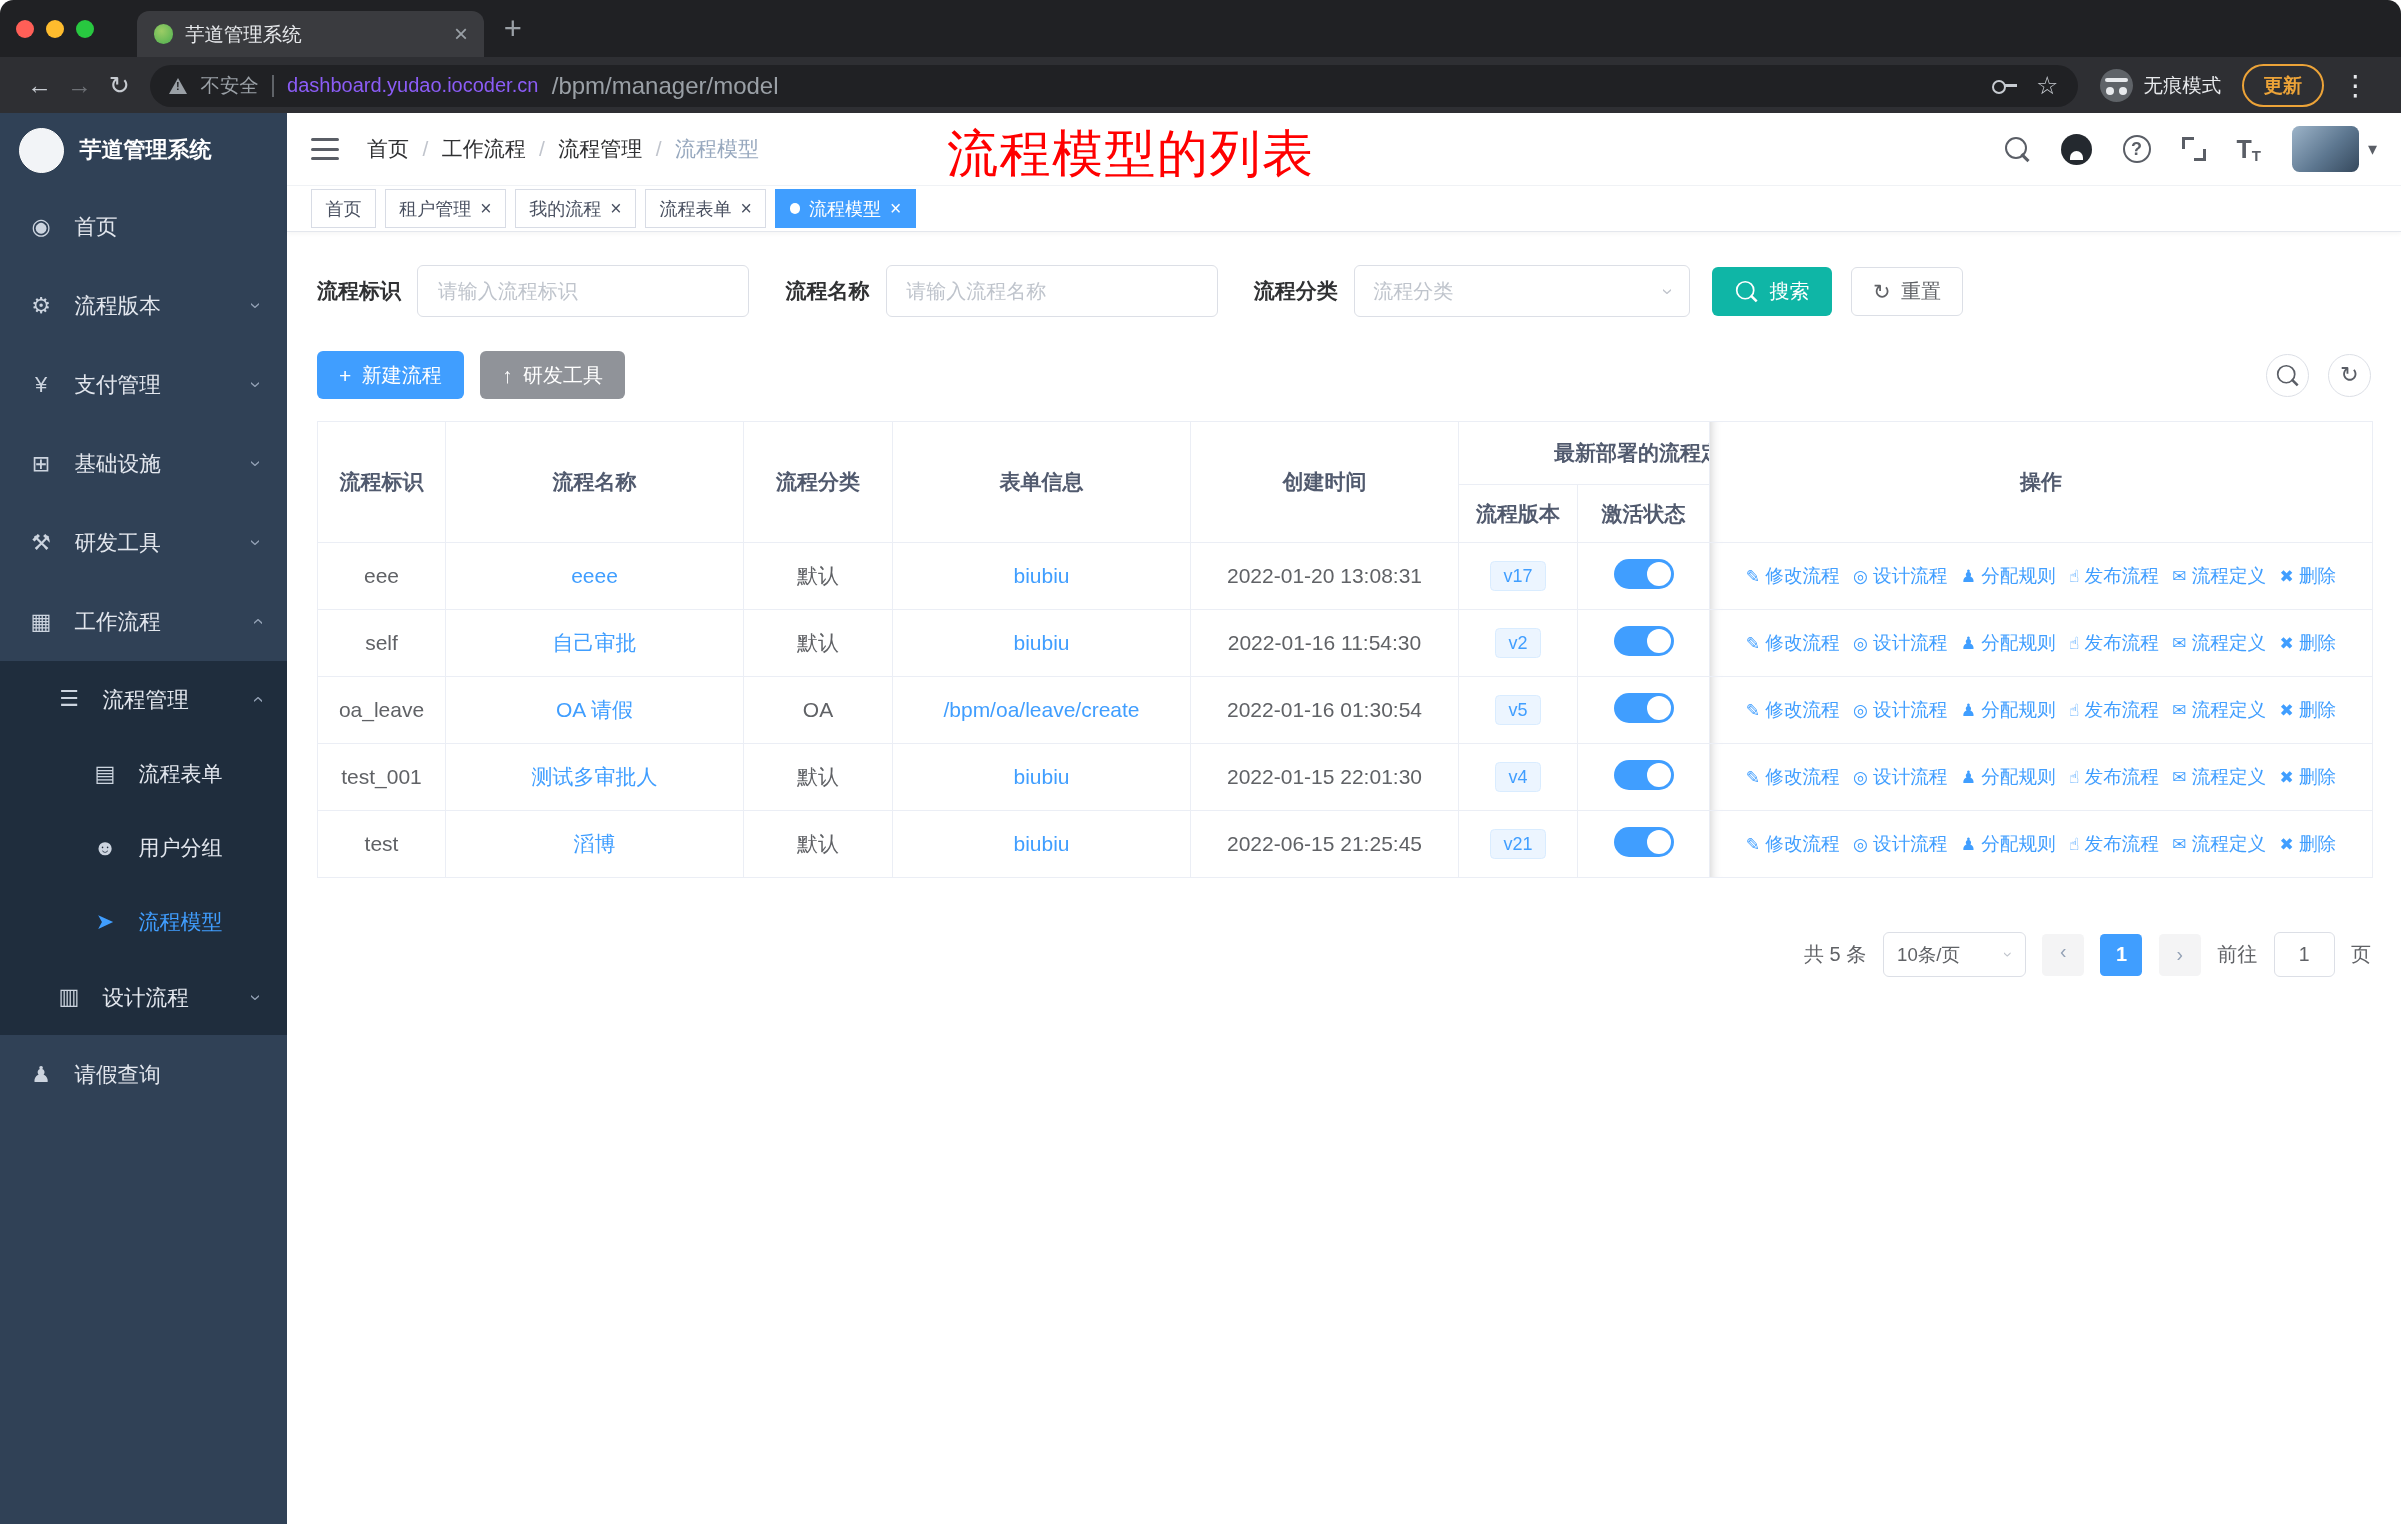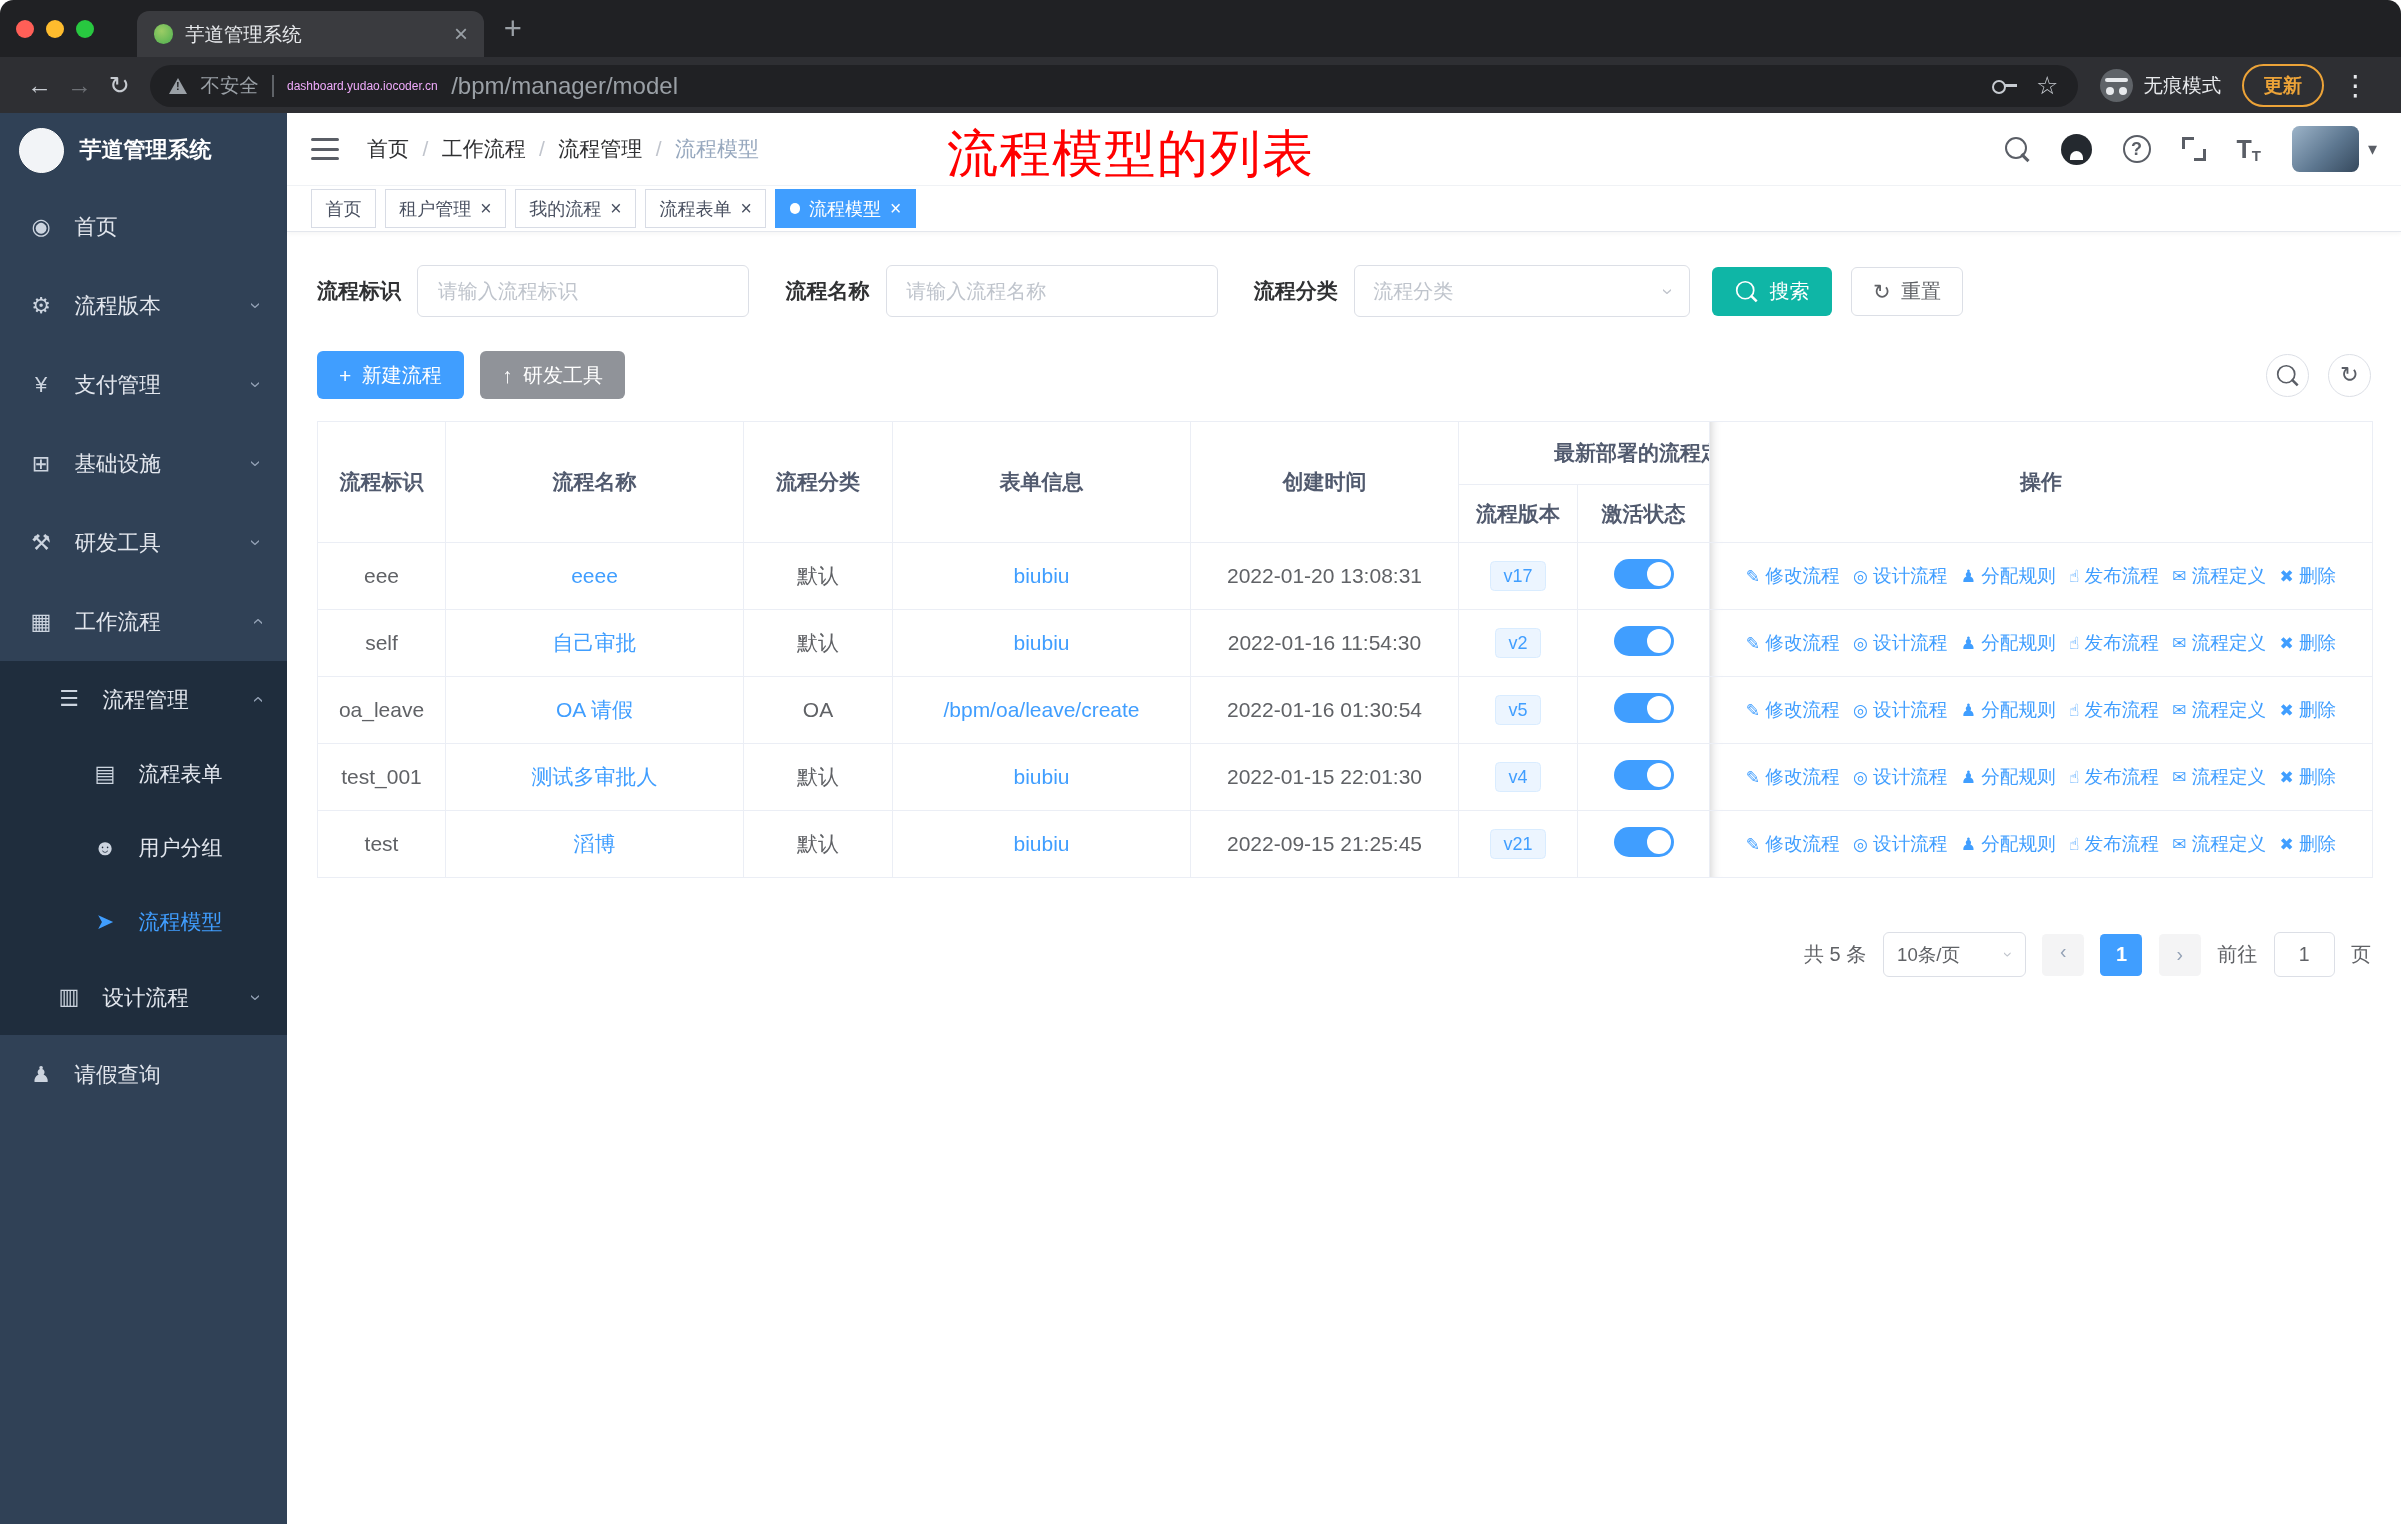--- a/index.html
+++ b/index.html
@@ -24,21 +24,21 @@
   .nav-ico { width:40px; height:40px; display:flex; align-items:center; justify-content:center;
              color:#c7cbd1; font-size:25px; border-radius:50%; flex-shrink:0; }
   .nav-ico.dim { color:#6e7176; }
   .omnibox { flex:1; height:42px; background:#202124; border-radius:21px; display:flex; align-items:center;
              padding:0 19.4px; margin:0 10.4px; gap:13.4px; min-width:0; }
   .i-warn { width:0; height:0; border-left:9.7px solid transparent; border-right:9.7px solid transparent;
             border-bottom:16.4px solid #9aa0a6; position:relative; flex-shrink:0; }
   .i-warn::after { content:'!'; position:absolute; left:-2.2px; top:2.2px; font-size:11px; color:#202124; font-weight:700; }
   .sec-label { color:#9aa0a6; font-size:19.4px; white-space:nowrap; }
   .vsep { width:1.5px; height:22px; background:#5f6368; }
-  .url-domain { color:#f0abfc; font-size:12px; white-space:nowrap; }
+  .url-domain { color:#8b5cf6; font-size:20px; white-space:nowrap; }
   .url-path { color:#9aa0a6; font-size:24px; white-space:nowrap; }
   .omni-right { margin-left:auto; display:flex; align-items:center; gap:19.4px; }
   .i-key { width:25px; height:12px; position:relative; }
   .i-key::before { content:''; position:absolute; left:0; top:0; width:10.4px; height:10.4px; border:2.2px solid #c7cbd1; border-radius:50%; }
   .i-key::after { content:''; position:absolute; left:13.4px; top:4.5px; width:12px; height:3px; background:#c7cbd1; }
   .star { color:#c7cbd1; font-size:25px; }
   .incog { display:flex; align-items:center; gap:10.4px; margin:0 12px; }
   .i-incog { width:33px; height:33px; border-radius:50%; background:#5f6368; position:relative; }
   .i-incog .hat { position:absolute; top:9px; left:5.2px; right:5.2px; height:3.7px; background:#e8eaed; border-radius:2.2px; }
   .i-incog::before, .i-incog::after { content:''; position:absolute; top:18px; width:8.2px; height:8.2px; border-radius:50%; background:#e8eaed; }
@@ -516,21 +516,21 @@
                   </a><a class="op-link">
                     <span class="op-ico">✖</span>
                     <span>删除</span>
                   </a></td>
               </tr>
               <tr>
                 <td><span>test</span></td>
                 <td><a class="blue-link">滔博</a></td>
                 <td><span>默认</span></td>
                 <td><a class="blue-link">biubiu</a></td>
-                <td><span>2022-09-15 21:25:45</span></td>
+                <td><span>2022-06-15 21:25:45</span></td>
                 <td><span class="ver-tag">v21</span></td>
                 <td><span class="switch on"><span class="knob"></span></span></td>
                 <td class="c-ops"><a class="op-link">
                     <span class="op-ico">✎</span>
                     <span>修改流程</span>
                   </a><a class="op-link">
                     <span class="op-ico">◎</span>
                     <span>设计流程</span>
                   </a><a class="op-link">
                     <span class="op-ico">♟</span>

